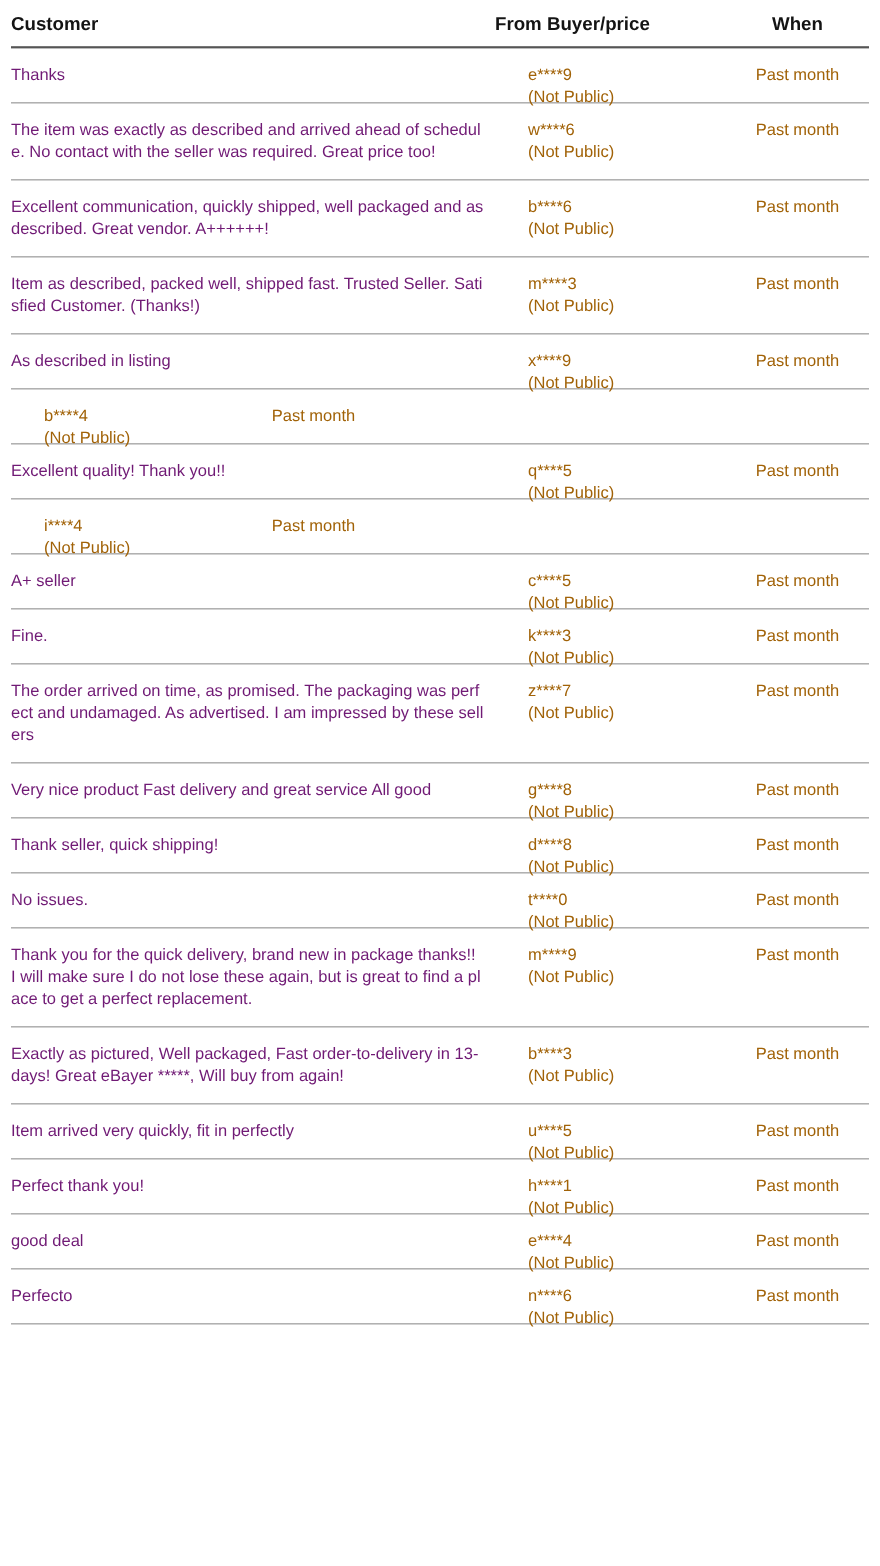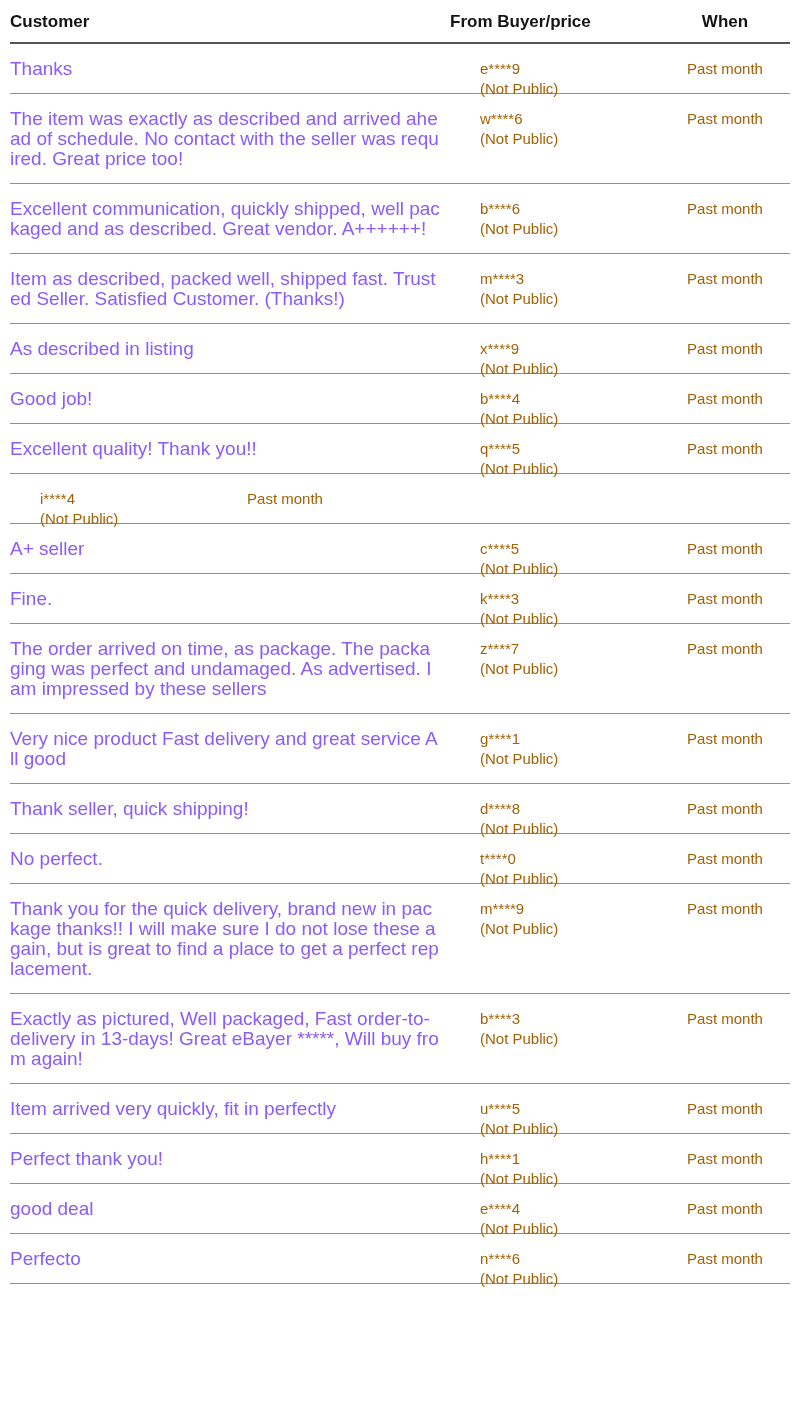--- a/index.html
+++ b/index.html
@@ -40,23 +40,23 @@
     padding-right: 10px;
   }
   .col-buyer {
     width: 210px;
   }
   .col-when {
     width: 130px;
     text-align: center;
   }
   .row .col-feedback {
-    font-size: 19px;
+    font-size: 15px;
     line-height: 20px;
-    color: #8b5cf6;
+    color: #701a75;
     word-break: break-all;
   }
   
   .row .col-buyer {
     height: 20px;
     overflow: visible;
     padding-left: 30px;
   }
   .buyer-id,
   .buyer-privacy,
@@ -117,21 +117,20 @@
   <div class="row">
     <div class="col-feedback">As described in listing</div>
     <div class="col-buyer">
       <div class="buyer-id">x****9</div>
       <div class="buyer-privacy">(Not Public)</div>
     </div>
     <div class="col-when">Past month</div>
   </div>
 
   <div class="row">
-    <div class="col-feedback">Good job!</div>
     <div class="col-buyer">
       <div class="buyer-id">b****4</div>
       <div class="buyer-privacy">(Not Public)</div>
     </div>
     <div class="col-when">Past month</div>
   </div>
 
   <div class="row">
     <div class="col-feedback">Excellent quality! Thank you!!</div>
     <div class="col-buyer">
@@ -161,48 +160,48 @@
   <div class="row">
     <div class="col-feedback">Fine.</div>
     <div class="col-buyer">
       <div class="buyer-id">k****3</div>
       <div class="buyer-privacy">(Not Public)</div>
     </div>
     <div class="col-when">Past month</div>
   </div>
 
   <div class="row">
-    <div class="col-feedback">The order arrived on time, as package. The packaging was perfect and undamaged. As advertised. I am impressed by these sellers</div>
+    <div class="col-feedback">The order arrived on time, as promised. The packaging was perfect and undamaged. As advertised. I am impressed by these sellers</div>
     <div class="col-buyer">
       <div class="buyer-id">z****7</div>
       <div class="buyer-privacy">(Not Public)</div>
     </div>
     <div class="col-when">Past month</div>
   </div>
 
   <div class="row">
     <div class="col-feedback">Very nice product Fast delivery and great service All good</div>
     <div class="col-buyer">
-      <div class="buyer-id">g****1</div>
+      <div class="buyer-id">g****8</div>
       <div class="buyer-privacy">(Not Public)</div>
     </div>
     <div class="col-when">Past month</div>
   </div>
 
   <div class="row">
     <div class="col-feedback">Thank seller, quick shipping!</div>
     <div class="col-buyer">
       <div class="buyer-id">d****8</div>
       <div class="buyer-privacy">(Not Public)</div>
     </div>
     <div class="col-when">Past month</div>
   </div>
 
   <div class="row">
-    <div class="col-feedback">No perfect.</div>
+    <div class="col-feedback">No issues.</div>
     <div class="col-buyer">
       <div class="buyer-id">t****0</div>
       <div class="buyer-privacy">(Not Public)</div>
     </div>
     <div class="col-when">Past month</div>
   </div>
 
   <div class="row">
     <div class="col-feedback">Thank you for the quick delivery, brand new in package thanks!! I will make sure I do not lose these again, but is great to find a place to get a perfect replacement.</div>
     <div class="col-buyer">

